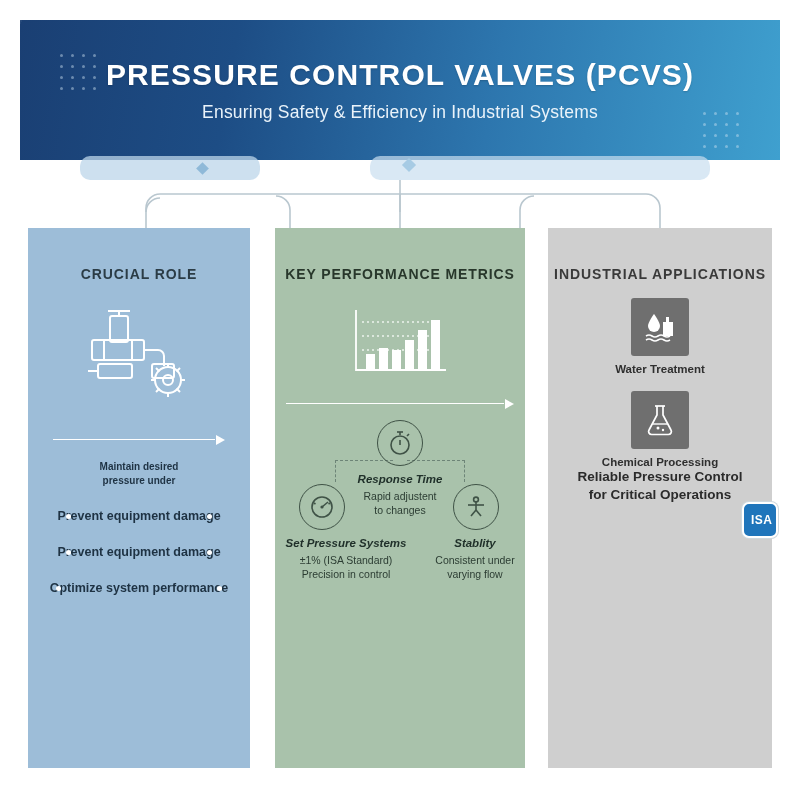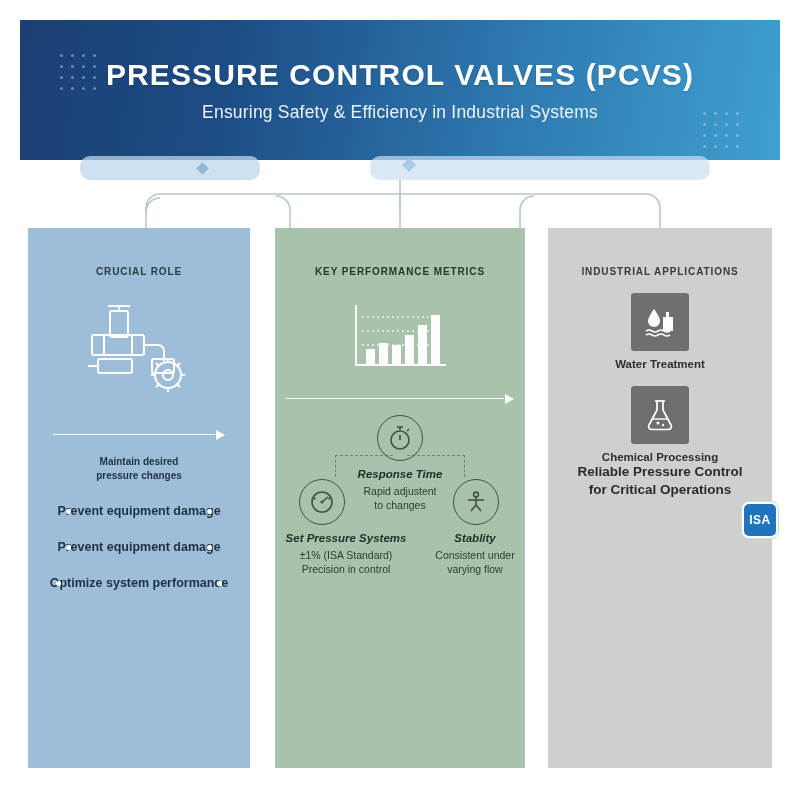--- a/index.html
+++ b/index.html
@@ -82,21 +82,21 @@
     width: 222px;
     height: 540px;
   }
   #col-1 { left: 28px; background: #9dbdd8; }
   #col-2 { left: 275px; background: #a9c2ab; width: 250px; }
   #col-3 { left: 548px; background: #cfcfcf; width: 224px; }
 
   .col-title {
     text-align: center;
     color: #2b3c46;
-    font-size: 10px;
+    font-size: 14px;
     font-weight: bold;
     letter-spacing: 0.9px;
     text-transform: uppercase;
     margin-top: 38px;
   }
   #col-2 .col-title { color: #28372b; }
   #col-3 .col-title { color: #3a3a3a; }
 
   
   #valve-icon-wrap {
@@ -224,27 +224,28 @@
     line-height: 1.35;
   }
 
   
   #logo {
     position: absolute;
     right: 22px; bottom: 22px;
     width: 36px; height: 36px;
     border-radius: 7px;
     background: #1f75bb;
-    display: flex; align-items: center; justify-content: center;
+    display: flex; align-items: center; 
     color: #ffffff;
     font-size: 12px;
     font-weight: bold;
     letter-spacing: 0.5px;
     border: 2px solid #ffffff;
     box-shadow: 0 0 0 1px #cfd8de;
+    padding-left: 7px;
   }
 </style>
 </head>
 <body>
 
 <div id="page">
 
   <div id="header">
     <div class="diag-overlay"></div>
     <div class="dots-left">
@@ -346,21 +347,21 @@
       </svg>
     </div>
 
     <div id="col1-divider-arrow">
       <div class="line"></div>
         <div class="head"></div>
     </div>
 
     <div id="maintain-text">
       <div>Maintain desired</div>
-      <div>pressure changes</div>
+      <div>pressure under</div>
     </div>
 
     <div class="bullet-row">
       <span class="dot l"></span>
       <span class="dot r"></span>
       <span>Prevent equipment damage</span>
     </div>
     <div class="bullet-row">
       <span class="dot l"></span>
       <span class="dot r"></span>

